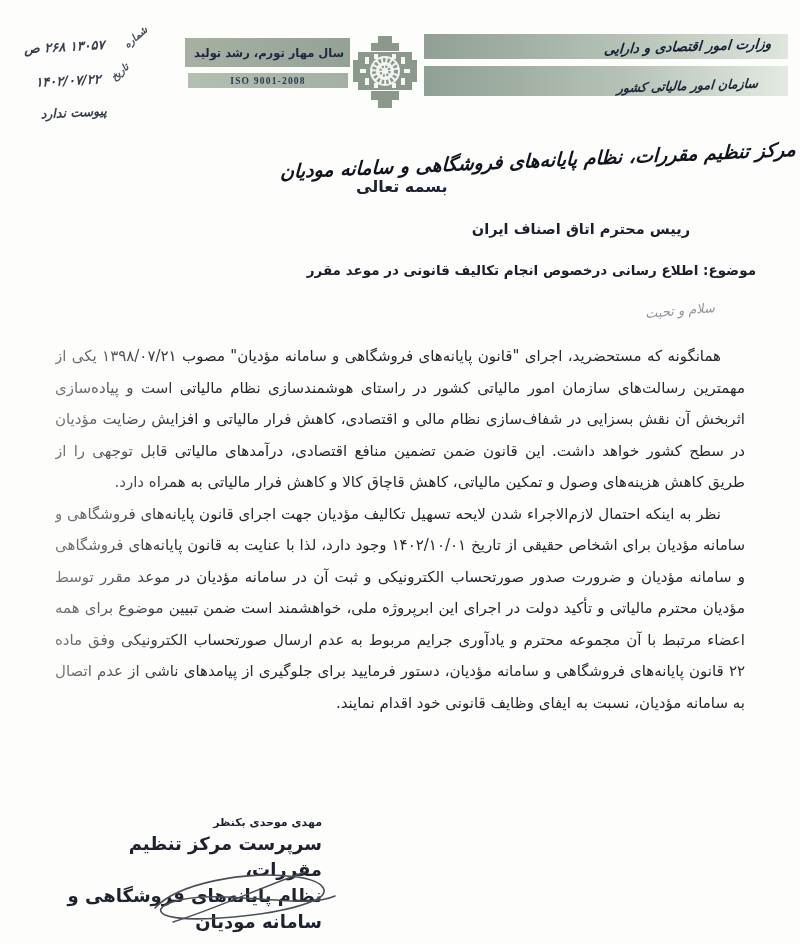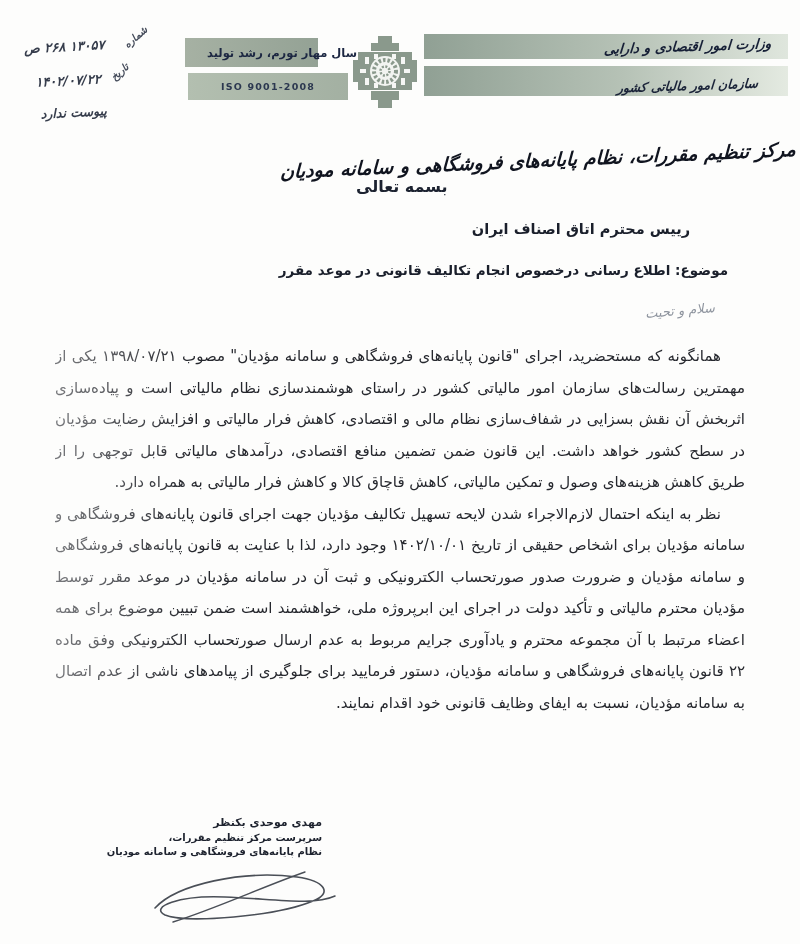--- a/index.html
+++ b/index.html
@@ -13,56 +13,56 @@
   .ref-label{position:absolute;font-size:10px;font-weight:bold;font-style:italic;color:#444b5a;}
   .lbl-num{left:120px;top:10px;transform:rotate(-38deg);}
   .lbl-date{left:106px;top:44px;transform:rotate(-38deg);}
   .ref-value{position:absolute;direction:rtl;font-size:13px;font-weight:bold;font-style:italic;
     letter-spacing:.5px;white-space:nowrap;}
   .val-num{left:6px;top:14px;width:112px;text-align:center;}
   .val-date{left:16px;top:48px;width:96px;text-align:center;}
   .val-attach{left:20px;top:80px;width:96px;text-align:center;font-size:12.5px;}
   
   .band{position:absolute;}
-  .band1-left{left:185px;top:38px;width:133px;height:29px;
+  .band1-left{left:185px;top:38px;width:165px;height:29px;
     background:linear-gradient(to right,#a6b1a3,#94a295);
-    display:flex;align-items:center;justify-content:flex-start;padding-left:22px;box-sizing:border-box;}
+    display:flex;align-items:center;justify-content:flex-start;padding-left:9px;box-sizing:border-box;}
   .slogan{direction:rtl;font-size:11.5px;font-weight:bold;color:#1c2742;white-space:nowrap;}
-  .band2-left{left:188px;top:73px;width:160px;height:27px;
+  .band2-left{left:188px;top:73px;width:160px;height:15px;
     background:linear-gradient(to right,#b3bfb0,#a3b0a2);
-    display:flex;align-items:center;justify-content:center;}
+    display:flex;align-items:center;justify-content:center;font-family:Liberation Serif, serif;}
   .iso{font-size:9.5px;font-weight:bold;color:#2c3850;letter-spacing:1.2px;}
   .band1-right{left:424px;top:34px;width:364px;height:25px;
     background:linear-gradient(to right,#90a094 0%,#b6c2b6 55%,#dfe6dd 100%);}
   .band2-right{left:424px;top:66px;width:364px;height:30px;
     background:linear-gradient(to right,#90a094 0%,#b6c2b6 55%,#e4eae1 100%);}
   .ministry{position:absolute;right:28px;top:38px;direction:rtl;font-size:13.5px;font-weight:bold;
     font-style:italic;color:#161f36;transform:rotate(-2deg) skewX(-6deg);white-space:nowrap;}
   .org{position:absolute;right:42px;top:78px;direction:rtl;font-size:12.5px;font-weight:bold;
     font-style:italic;color:#1a2338;transform:rotate(-2deg) skewX(-6deg);white-space:nowrap;}
   .emblem{position:absolute;left:352px;top:34px;width:66px;height:76px;}
   
   .center-line{position:absolute;right:4px;top:149px;direction:rtl;font-size:19px;font-weight:bold;
     font-style:italic;color:#10141f;transform:rotate(-2.5deg) skewX(-4deg);white-space:nowrap;}
   .bismillah{position:absolute;left:356px;top:177px;font-size:16px;font-weight:bold;color:#1c2230;}
   
   .recipient{position:absolute;right:110px;top:221px;direction:rtl;font-size:14.5px;font-weight:bold;color:#1a1f2b;margin-left:44px;}
-  .subject{position:absolute;right:72px;top:262px;direction:rtl;font-size:13.5px;font-weight:bold;color:#1a1f2b;}
+  .subject{position:absolute;right:44px;top:262px;direction:rtl;font-size:13.5px;font-weight:bold;color:#1a1f2b;}
   .greeting{position:absolute;right:85px;top:303px;direction:rtl;font-size:13px;color:#7b828e;
     font-style:italic;letter-spacing:1px;transform:rotate(-5deg);opacity:.85;}
   
   .body-text{position:absolute;left:55px;top:341px;width:690px;direction:rtl;text-align:justify;
     font-size:15px;line-height:31.5px;color:#26282e;
     -webkit-mask-image:linear-gradient(to right,rgba(0,0,0,.62) 0%,#000 20%);
     mask-image:linear-gradient(to right,rgba(0,0,0,.62) 0%,#000 20%);}
   .body-text p{margin:0;text-indent:24px;}
   
   .sig-block{position:absolute;left:60px;top:815px;width:262px;direction:rtl;text-align:right;color:#1d222e;}
   .sig-name{font-size:11px;font-weight:bold;line-height:1.45;}
-  .sig-title{font-size:10px;font-weight:bold;line-height:1.45;}
+  .sig-title{font-size:18px;font-weight:bold;line-height:1.45;}
   .sig-mark{position:absolute;left:145px;top:868px;width:195px;height:58px;}
 </style>
 </head>
 <body>
 
 <div class="page">
 
   <div class="ref-block">
     <span class="ref-label lbl-num">شماره</span>
     <span class="ref-value val-num">۱۳۰۵۷ ۲۶۸ ص</span>

